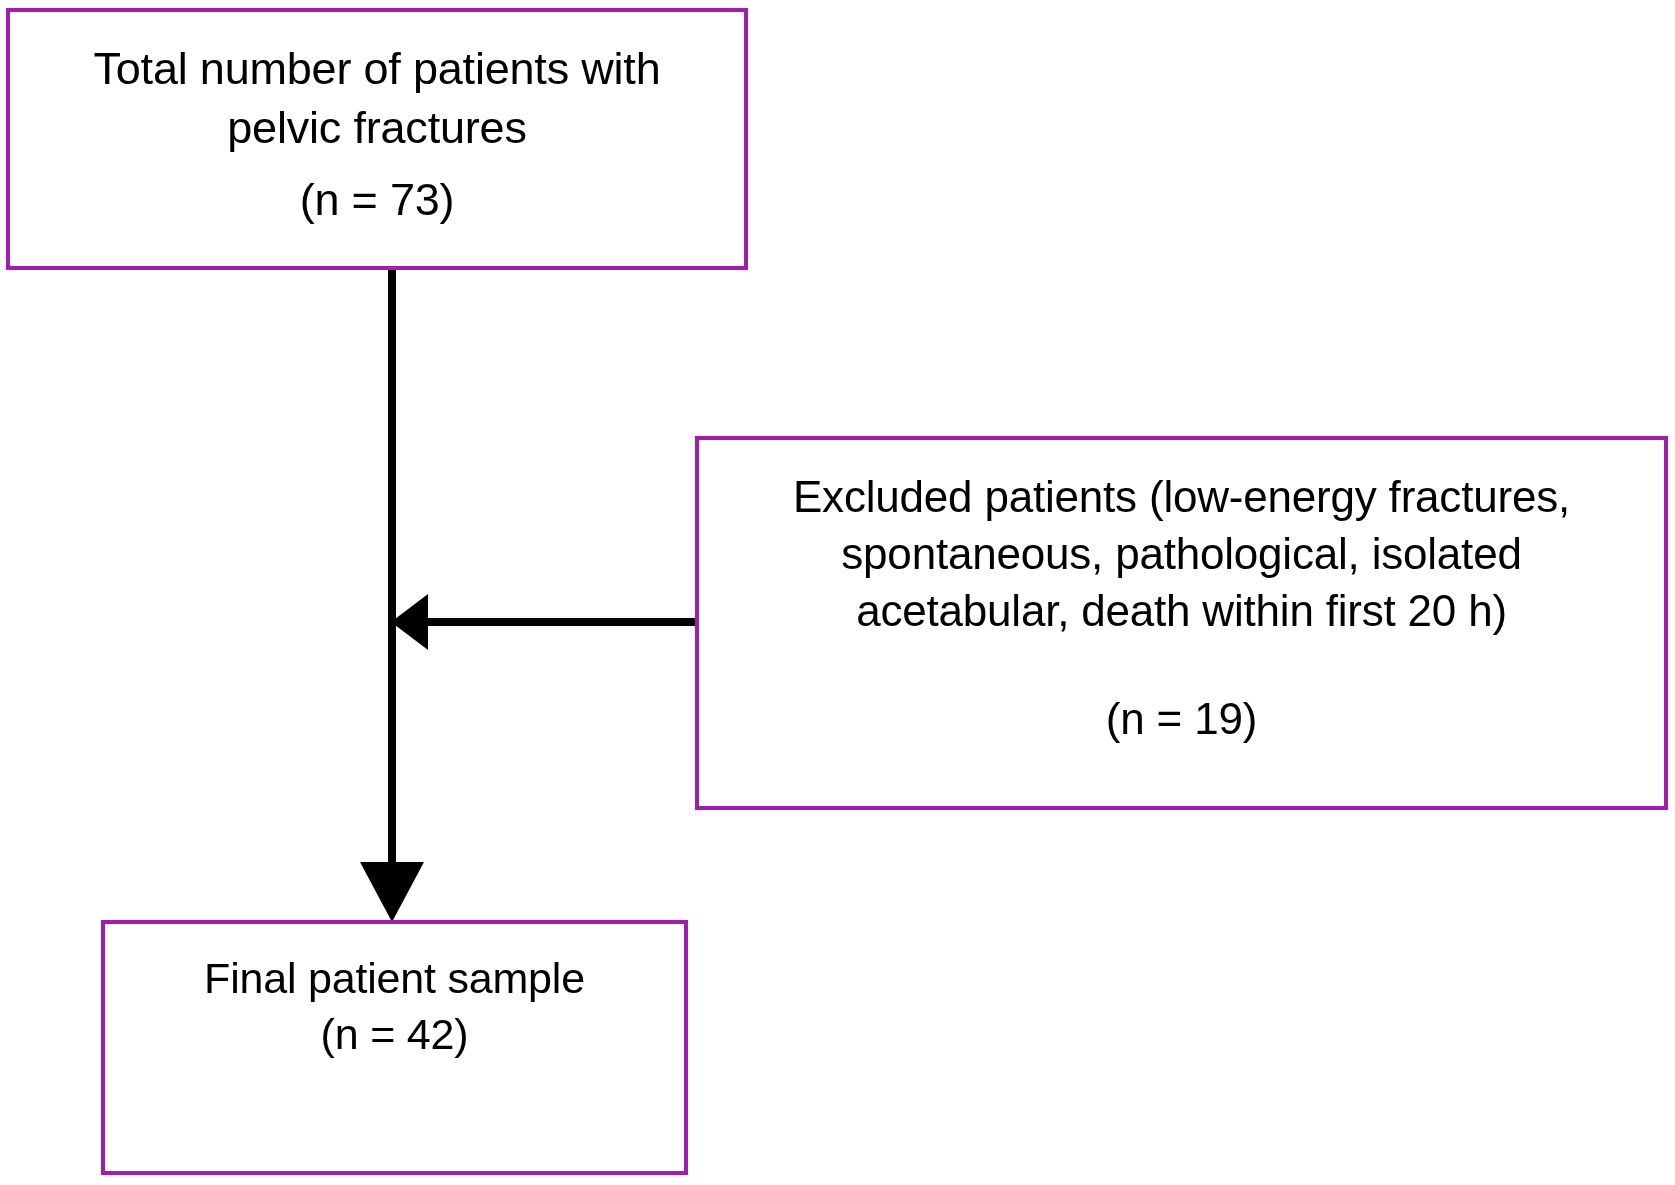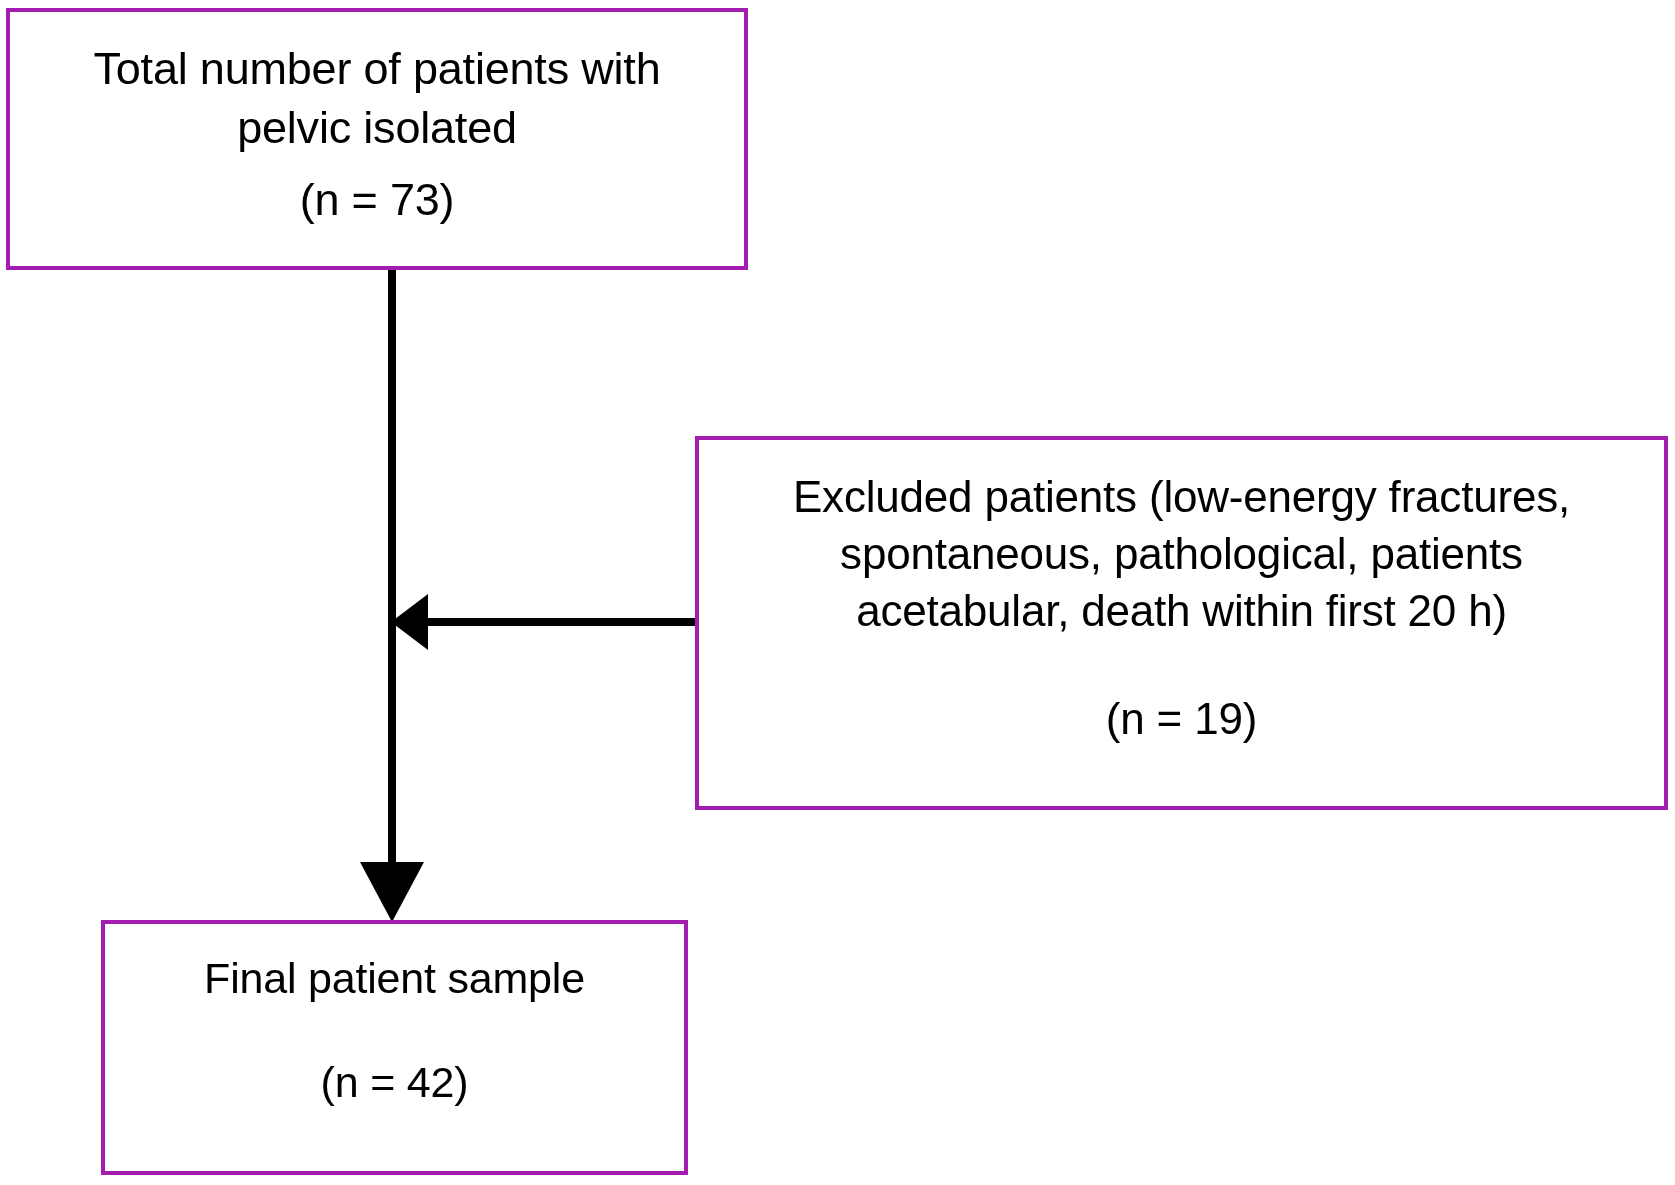--- a/index.html
+++ b/index.html
@@ -61,21 +61,21 @@
   
   #box-final {
     left: 101px;
     top: 920px;
     width: 587px;
     height: 255px;
     font-size: 43px;
     justify-content: flex-start;
     padding-top: 27px;
   }
-  #box-final .n-line { margin-top: 48px; }
+  #box-final .n-line { }
 
   
   #connector-layer {
     position: absolute;
     left: 0;
     top: 0;
     width: 1675px;
     height: 1185px;
     pointer-events: none;
   }
@@ -91,27 +91,27 @@
 
     <polygon points="392,922 360,862 424,862" fill="#000000"></polygon>
 
     <line x1="695" y1="622" x2="424" y2="622" stroke="#000000" stroke-width="8"></line>
 
     <polygon points="391,622 428,594 428,650" fill="#000000"></polygon>
   </svg>
 
   <div class="flow-box" id="box-total">
     <span class="box-line">Total number of patients with</span>
-    <span class="box-line">pelvic isolated</span>
+    <span class="box-line">pelvic fractures</span>
     <span class="box-line n-line">(n = 73)</span>
   </div>
 
   <div class="flow-box" id="box-excluded">
     <span class="box-line">Excluded patients (low-energy fractures,</span>
-    <span class="box-line">spontaneous, pathological, patients</span>
+    <span class="box-line">spontaneous, pathological, isolated</span>
     <span class="box-line">acetabular, death within first 20 h)</span>
     <span class="box-line n-line">(n = 19)</span>
   </div>
 
   <div class="flow-box" id="box-final">
     <span class="box-line">Final patient sample</span>
     <span class="box-line n-line">(n = 42)</span>
   </div>
 
 </div>

